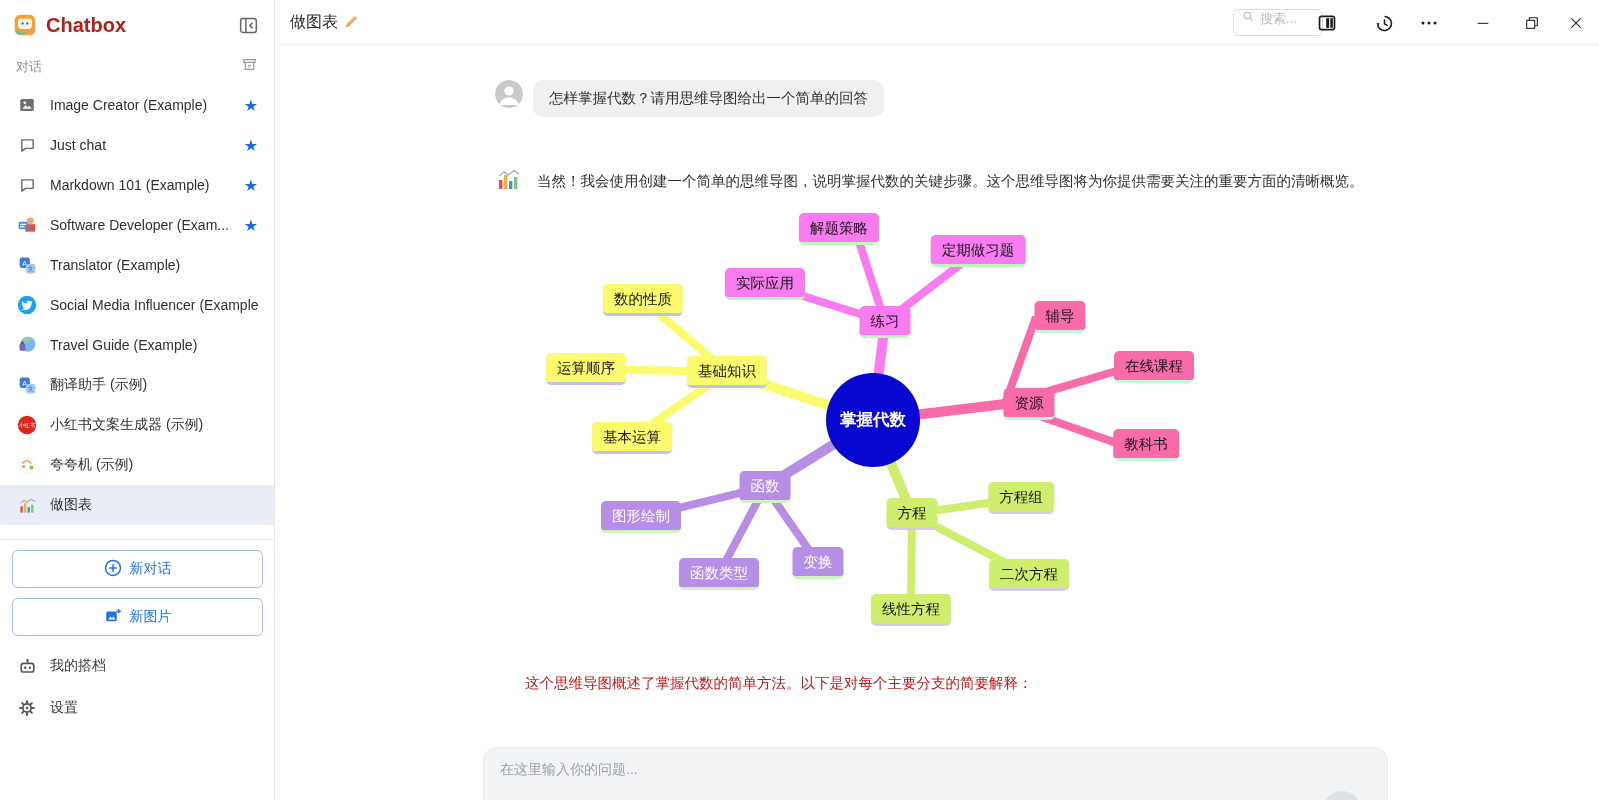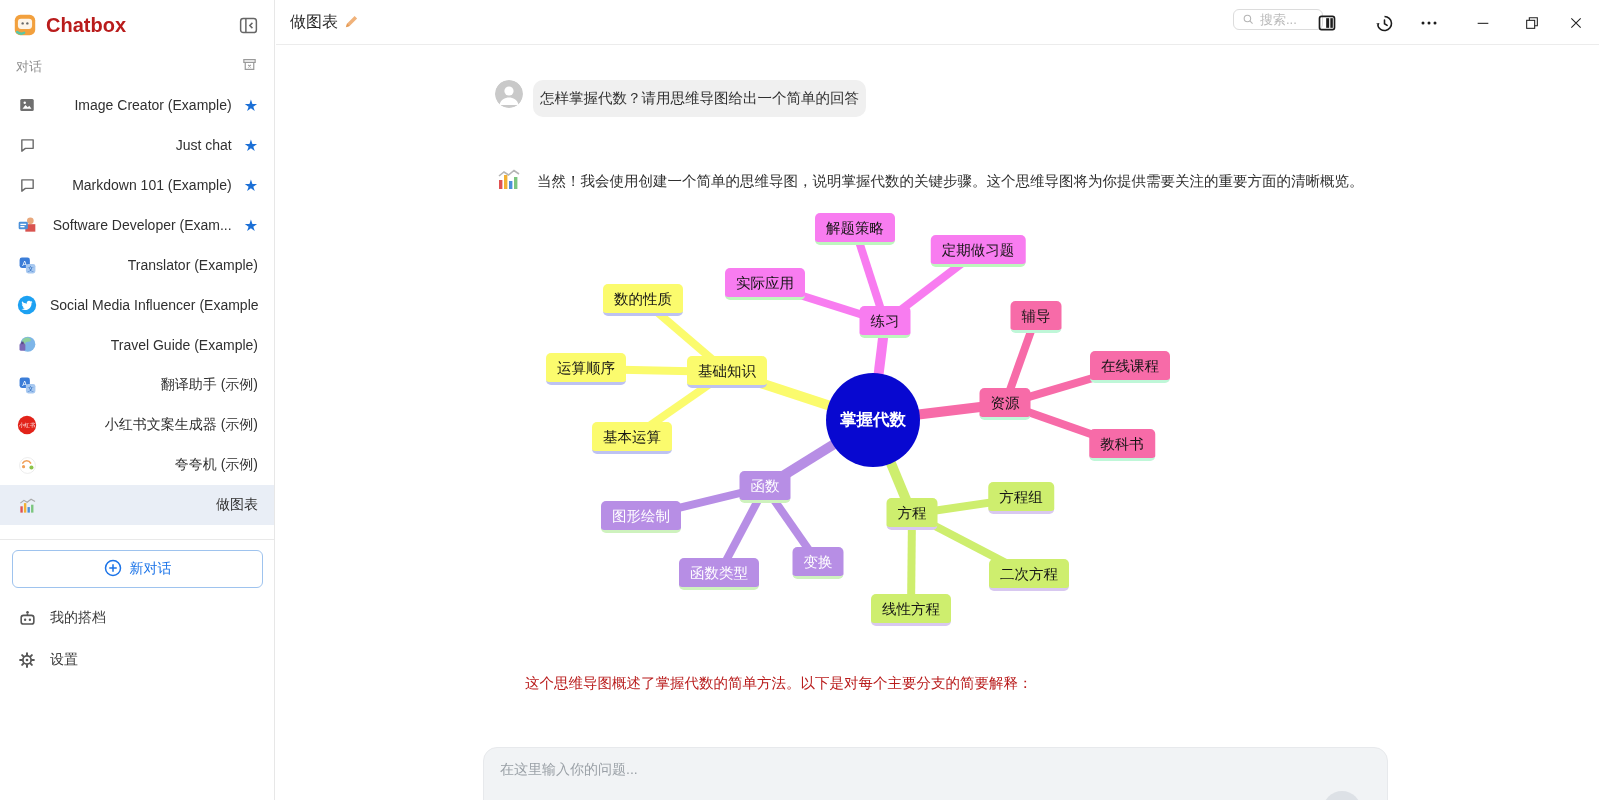--- a/index.html
+++ b/index.html
@@ -10,56 +10,56 @@
   .sidebar { position:absolute; left:0; top:0; width:275px; height:800px;
     background:#fff; border-right:1px solid #e7e7e7; }
   .sb-header { display:flex; align-items:center; height:50px; padding:0 14px; gap:10px; }
   .brand { font-size:20px; font-weight:bold; color:#b91c1c; flex:1; }
   .collapse-btn { width:24px; height:24px; background:none; border:none; cursor:pointer; display:flex; align-items:center; justify-content:center; }
   .sb-section { display:flex; align-items:center; padding:6px 16px 8px 16px;gap:29px; }
   .sb-section .sec-label { font-size:13px; color:#8f8f8f; flex:1; }
   .sb-item { display:flex; align-items:center; height:40px; padding:0 16px; gap:12px; cursor:pointer; }
   .sb-item.selected { background:#e9eef6; }
   .sb-icon { width:22px; height:22px; display:flex; align-items:center; justify-content:center; flex:none; }
-  .sb-label { flex:1; font-size:14px; color:#303030; white-space:nowrap; overflow:hidden;text-align:right; }
+  .sb-label { flex:1; font-size:14px; color:#303030; white-space:nowrap; overflow:hidden; }
   .star { color:#1b6fd6; font-size:16px; flex:none; }
   .sb-divider { border-top:1px solid #e9e9e9; margin:14px 0 10px 0; }
   .sb-btn { display:flex; align-items:center; justify-content:center; gap:8px;
     width:251px; margin:0 12px 10px 12px; height:38px; background:#fff;
     border:1px solid #9ec3ee; border-radius:6px; color:#1a73e8; font-size:14px;
     font-family:inherit; cursor:pointer; }
   .sb-foot { display:flex; align-items:center; height:40px; padding:0 16px; gap:12px; cursor:pointer; font-size:14px; color:#3a3a3a; margin-top:2px;}
 
   
   .main { position:absolute; left:276px; top:0; right:0; height:800px; }
   .topbar { position:relative; height:45px; border-bottom:1px solid #ececec; background:#fff; }
   .page-title { position:absolute; left:14px; top:12px; font-size:16px; color:#2b2b2b; }
   .pencil { position:absolute; left:68px; top:14px; }
-  .searchbox { position:absolute; left:957px; top:9px; width:90px; height:21px;
-    border:1px solid #dcdcdc; border-radius:6px; display:flex; align-items:flex-end;
+  .searchbox { position:absolute; left:957px; top:9px; width:90px; height:27px;
+    border:1px solid #dcdcdc; border-radius:6px; display:flex; align-items:flex-start;
     padding:0 8px; gap:5px; color:#b9b9b9; font-size:13px; background:#fff; }
   .tb-btn { position:absolute; top:11px; width:24px; height:24px; background:none; border:none;
     display:flex; align-items:center; justify-content:center; cursor:pointer; }
 
   .chat { position:absolute; left:0; right:0; top:46px; bottom:0; overflow:hidden; background:#fff; }
   .avatar { width:28px; height:28px; border-radius:50%; overflow:hidden; flex:none; display:block; }
   .msg-user { position:absolute; left:219px; top:34px; display:flex; gap:10px; align-items:flex-start; }
-  .bubble { background:#f0f0f0; border-radius:10px; padding:9px 7px; font-size:14.5px; color:#303030; white-space:nowrap; }
+  .bubble { background:#f0f0f0; border-radius:10px; padding:9px 16px; font-size:14.5px; color:#303030; white-space:nowrap; }
   .msg-bot { position:absolute; left:219px; top:119px; display:flex; gap:14px; align-items:flex-start; }
   .bot-text { font-size:14.5px; color:#303030; padding-top:7px; white-space:nowrap; }
 
   
   .mindmap { position:absolute; left:204px; top:154px; width:720px; height:450px; }
   .mindmap svg.edges { position:absolute; left:0; top:0; }
   .e-mag { stroke:#f87cf0; } .e-pink { stroke:#f76ba8; } .e-yel { stroke:#fbfb6d; }
   .e-pur { stroke:#b78ee5; } .e-grn { stroke:#ceee6e; }
   .mm-node { position:absolute; transform:translate(-50%,-50%); padding:6px 11px 4px 11px;
     border-radius:5px; font-size:14.5px; color:#151515; white-space:nowrap; }
   .mm-mag { background:#f87cf0; border-bottom:3px solid #bdf7bd; }
-  .mm-pink { background:#f76ba8; border-bottom:3px solid #bff7d8; }
+  .mm-pink { background:#f76ba8; border-bottom:3px solid #bff7d8;margin-left:24px; }
   .mm-yel { background:#fbfb6d; border-bottom:3px solid #bdc2f2; }
   .mm-pur { background:#b78ee5; border-bottom:3px solid #cef2be; color:#fff; }
   .mm-grn { background:#ceee6e; border-bottom:3px solid #d8c8f0; }
   .mm-center { position:absolute; transform:translate(-50%,-50%); width:94px; height:94px;
     border-radius:50%; background:#0808d0; color:#fff; display:flex; align-items:center;
     justify-content:center; font-weight:bold; font-size:16.5px; }
 
   .summary { position:absolute; left:249px; top:628px; font-size:14.5px; color:#b91c1c; }
   .explain-list { position:absolute; left:268px; top:660px; font-size:14.5px; color:#303030; }
   .explain-list li { margin-bottom:7px; line-height:1.45; }
@@ -227,20 +227,28 @@
   </nav>
 
   <div class="sb-divider"></div>
 
   <button class="sb-btn">
     <span><svg width="18" height="18" viewBox="0 0 24 24">
           <circle cx="12" cy="12" r="10" fill="none" stroke="#1a73e8" stroke-width="2"></circle>
           <path d="M12 7v10M7 12h10" stroke="#1a73e8" stroke-width="2"></path>
         </svg></span>
     <span>新对话</span>
+  </button>
+  <button class="sb-btn">
+    <span><svg width="18" height="18" viewBox="0 0 24 24">
+          <rect x="3" y="6" width="14" height="13" rx="2" fill="#1a73e8"></rect>
+          <path d="M5.5 16.5l3-4 2.3 2.3 1.7-2 3 3.7z" fill="#fff"></path>
+          <path d="M19.5 2.5v6M16.5 5.5h6" stroke="#1a73e8" stroke-width="2"></path>
+        </svg></span>
+    <span>新图片</span>
   </button>
 
   <div class="sb-foot">
     <span class="sb-icon">
         <svg width="19" height="19" viewBox="0 0 24 24">
           <rect x="4" y="8" width="16" height="11" rx="3" fill="none" stroke="#555" stroke-width="2"></rect>
           <circle cx="9" cy="13.5" r="1.5" fill="#555"></circle>
           <circle cx="15" cy="13.5" r="1.5" fill="#555"></circle>
           <path d="M12 8V5.5" stroke="#555" stroke-width="2"></path>
           <circle cx="12" cy="4" r="1.6" fill="#555"></circle>
@@ -367,21 +375,21 @@
         <line class="e-pur" x1="285" y1="287" x2="161" y2="317" stroke-width="8"></line>
         <line class="e-pur" x1="285" y1="287" x2="239" y2="374" stroke-width="8"></line>
         <line class="e-pur" x1="285" y1="287" x2="338" y2="363" stroke-width="8"></line>
 
         <line class="e-grn" x1="432" y1="314" x2="541" y2="298" stroke-width="8"></line>
         <line class="e-grn" x1="432" y1="314" x2="549" y2="375" stroke-width="8"></line>
         <line class="e-grn" x1="432" y1="314" x2="431" y2="410" stroke-width="8"></line>
       </svg>
 
       <div class="mm-node mm-mag" style="left:405px; top:122px">练习</div>
-      <div class="mm-node mm-mag" style="left:375px; top:29px">解题策略</div>
+      <div class="mm-node mm-mag" style="left:359px; top:29px">解题策略</div>
       <div class="mm-node mm-mag" style="left:498px; top:51px">定期做习题</div>
       <div class="mm-node mm-mag" style="left:285px; top:84px">实际应用</div>
 
       <div class="mm-node mm-pink" style="left:525px; top:204px">资源</div>
       <div class="mm-node mm-pink" style="left:556px; top:117px">辅导</div>
       <div class="mm-node mm-pink" style="left:650px; top:167px">在线课程</div>
       <div class="mm-node mm-pink" style="left:642px; top:245px">教科书</div>
 
       <div class="mm-node mm-yel" style="left:247px; top:172px">基础知识</div>
       <div class="mm-node mm-yel" style="left:163px; top:100px">数的性质</div>

